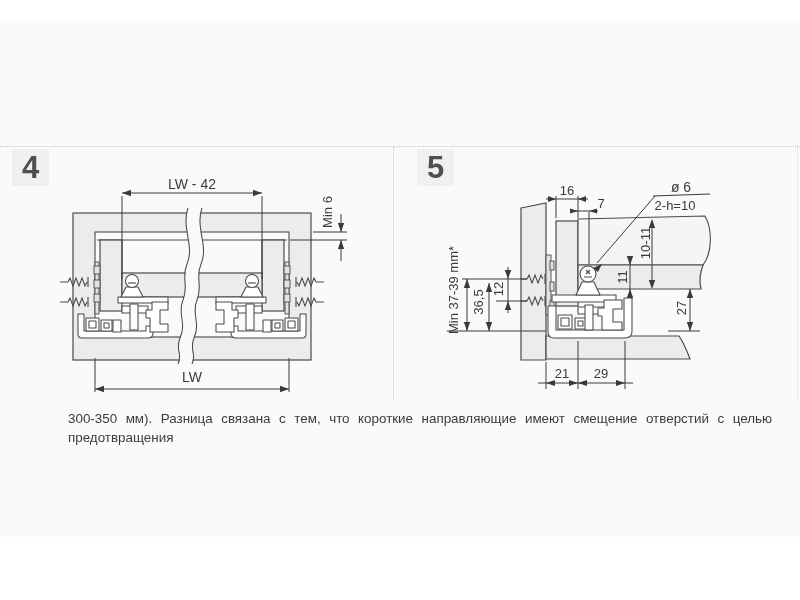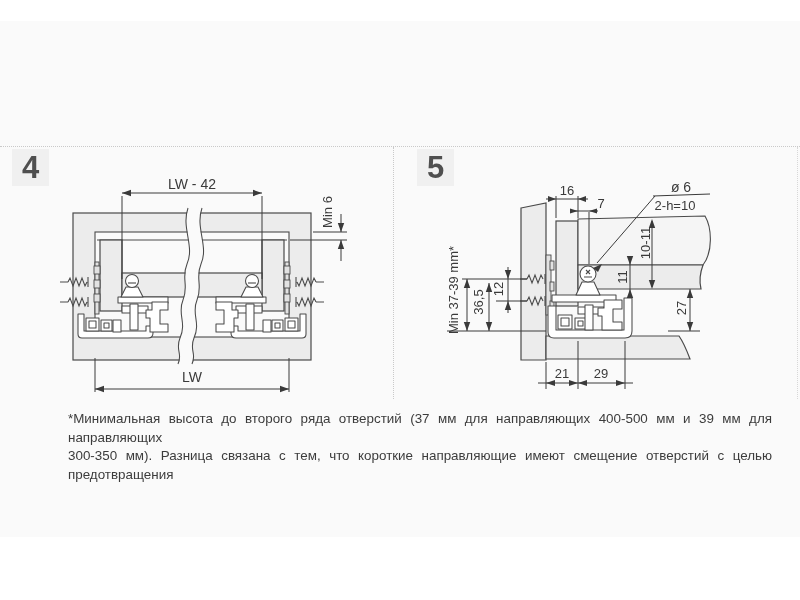--- a/index.html
+++ b/index.html
@@ -213,16 +213,15 @@
 
     <g>
       <path class="dim" d="M546,362 V389 M578,341 V389 M625,341 V389 M538,383 H633"></path>
       <path class="dimf" d="M546,383 L555,380 L555,386 Z M578,383 L569,380 L569,386 Z M578,383 L587,380 L587,386 Z M625,383 L616,380 L616,386 Z"></path>
       <text x="562" y="378" text-anchor="middle">21</text>
       <text x="601" y="378" text-anchor="middle">29</text>
     </g>
   </svg>
 
   <div class="footnote">
-    <div class="just">*Минимальная высота до второго ряда отверстий (37 мм для направляющих 400-500 мм и 39 мм для направляющих</div>
     <div class="just">300-350 мм). Разница связана с тем, что короткие направляющие имеют смещение отверстий с целью предотвращения</div>
   </div>
 </div>
 
 </body></html>

